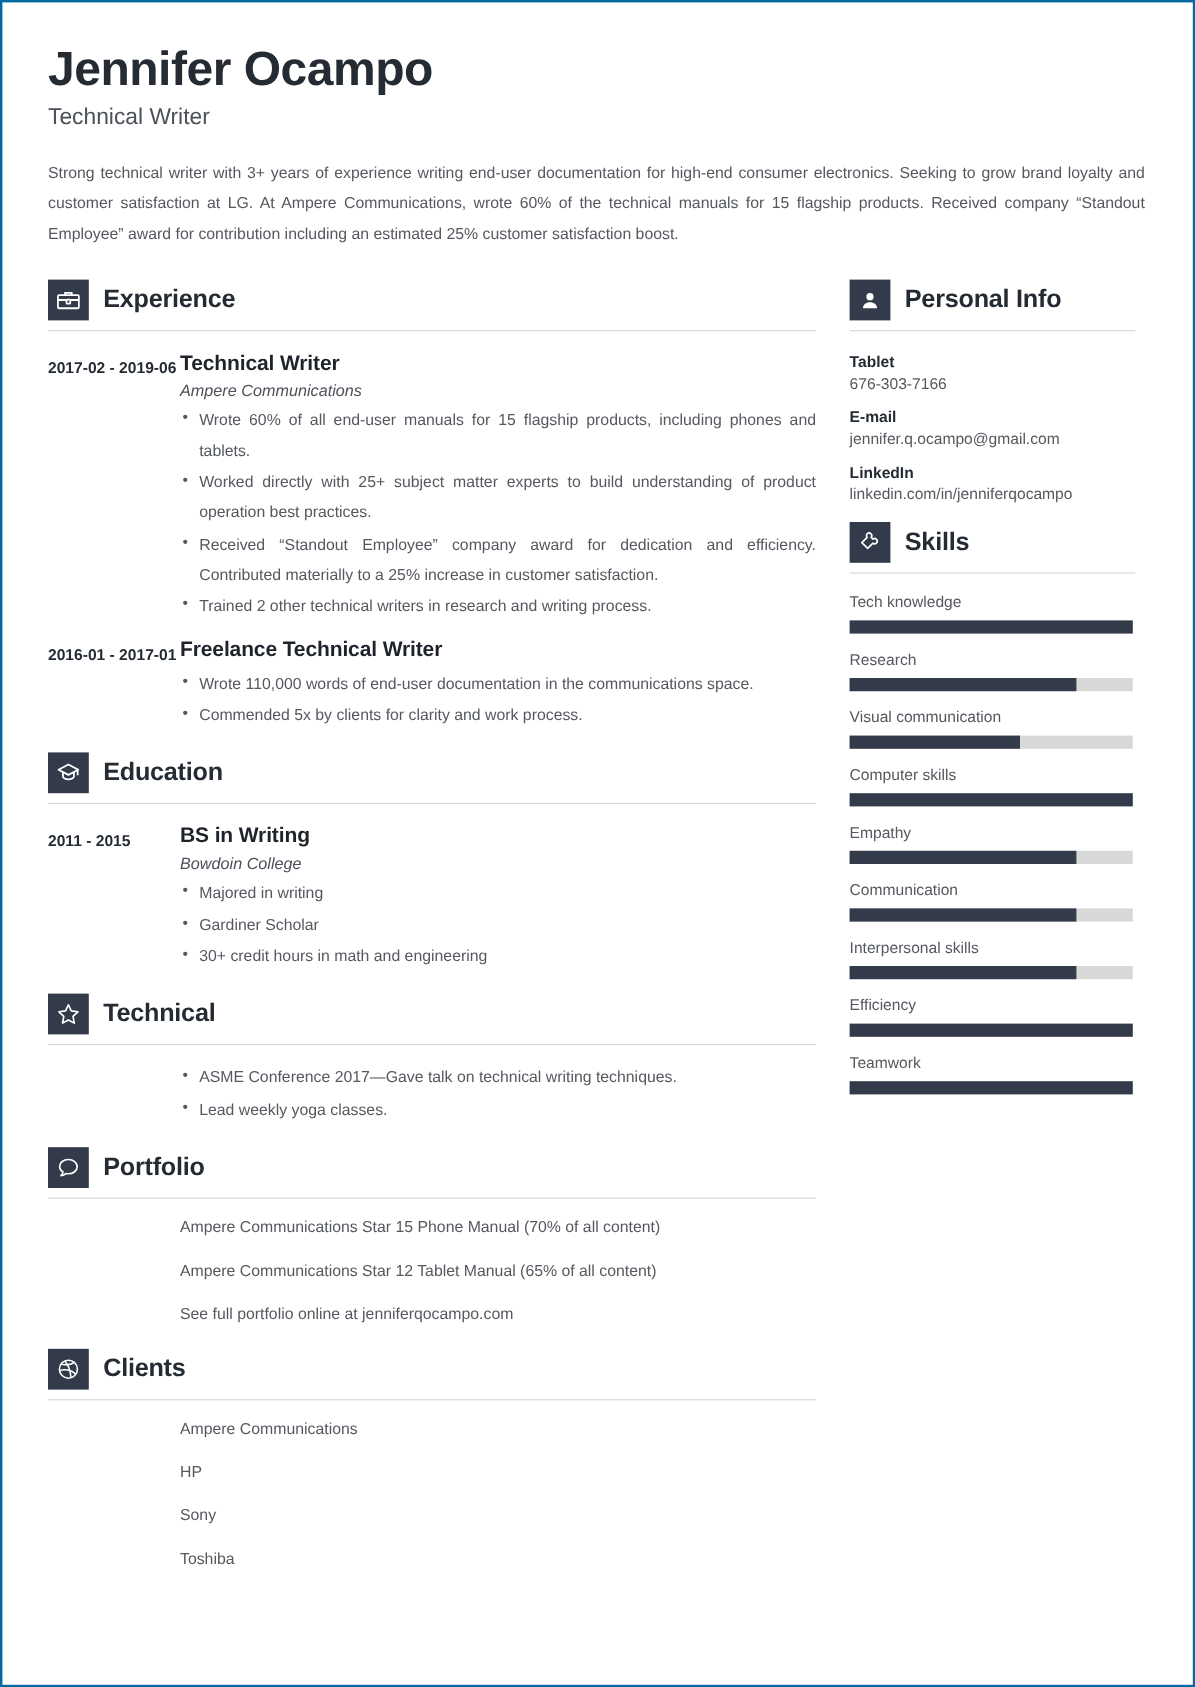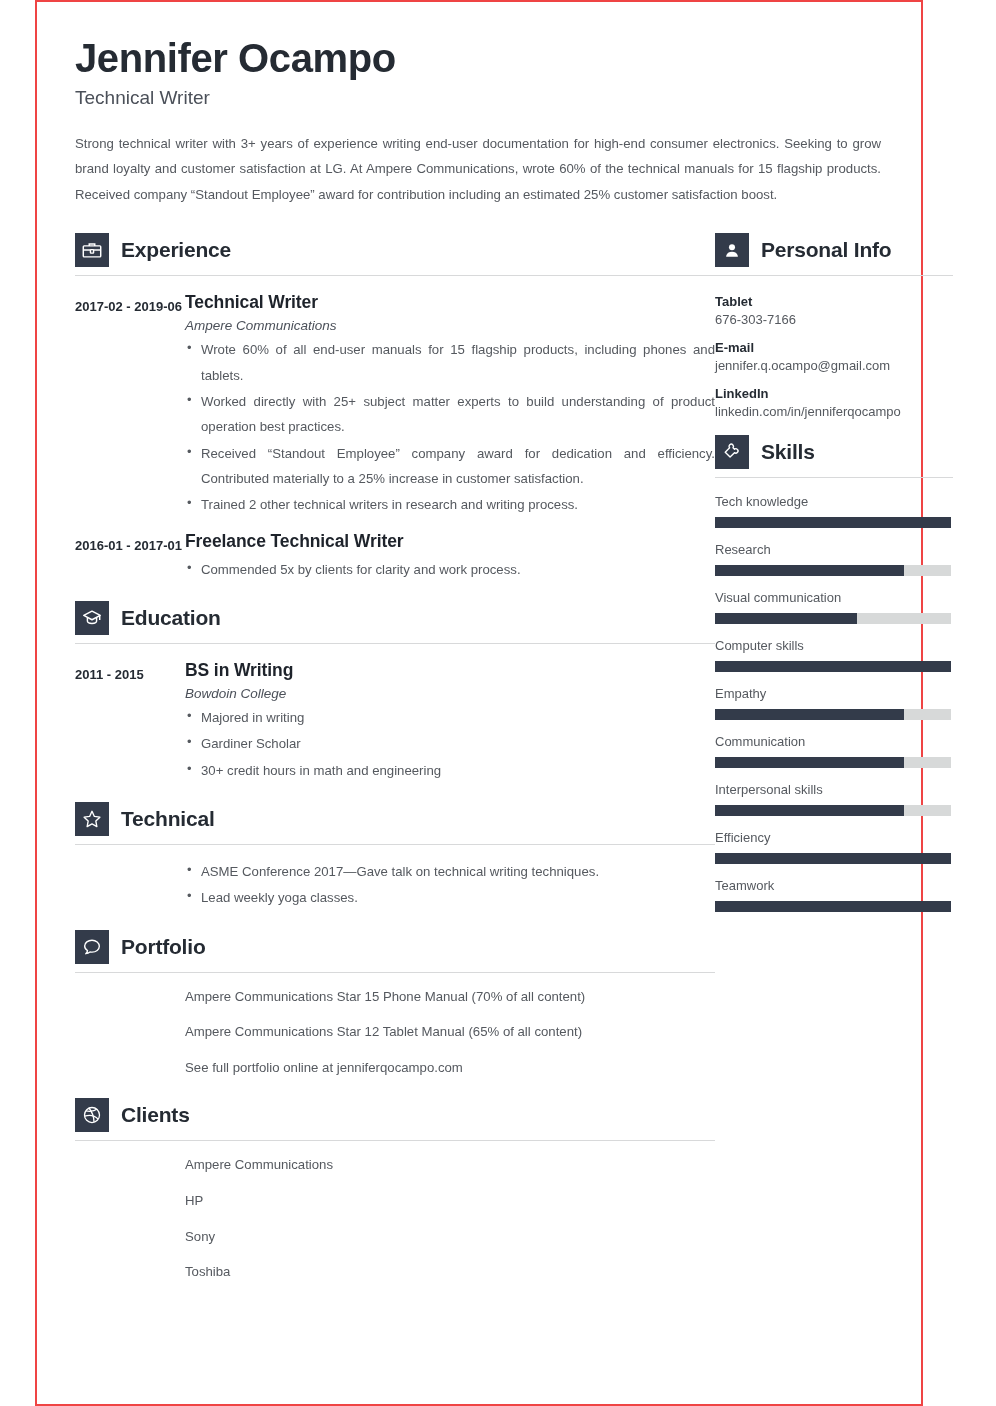--- a/index.html
+++ b/index.html
@@ -6,26 +6,25 @@
   html, body { margin: 0; padding: 0; }
   body {
     width: 996px;
     height: 1406px;
     background: #ffffff;
     font-family: "Liberation Sans", sans-serif;
     color: #3b4049;
   }
   .page {
     position: relative;
-    width: 888px;
+    width: 996px;
     height: 1406px;
     background: #ffffff;
-    border: 2px solid #ef4444;
+    border: 2px solid #0369a1;
     padding: 34px 40px 0 38px;
-    margin-left: 35px;
   }
 
   
   .name {
     font-size: 40px;
     font-weight: bold;
     color: #252b33;
     letter-spacing: -0.4px;
     line-height: 1.12;
     margin: 0 0 6px 0;
@@ -42,20 +41,21 @@
     color: #55595f;
     text-align: justify;
     margin: 0 0 18px 0;
     max-width: 918px;
   }
 
   
   .body-cols {
     display: flex;
     align-items: flex-start;
+    gap: 28px;
   }
   .col-main { width: 640px; flex: 0 0 640px; }
   .col-side { width: 238px; flex: 0 0 238px; }
 
   
   .section-head {
     display: flex;
     align-items: center;
     gap: 12px;
     padding-top: 8px;
@@ -214,20 +214,21 @@
             <li>Trained 2 other technical writers in research and writing process.</li>
           </ul>
         </div>
       </div>
 
       <div class="entry">
         <div class="entry-dates">2016-01 - 2017-01</div>
         <div class="entry-body">
           <div class="entry-role">Freelance Technical Writer</div>
           <ul class="bullets">
+            <li>Wrote 110,000 words of end-user documentation in the communications space.</li>
             <li>Commended 5x by clients for clarity and work process.</li>
           </ul>
         </div>
       </div>
 
       <div class="section-head" style="padding-top:18px;">
         <span class="sec-icon">
           <svg width="22" height="22" viewBox="0 0 24 24" fill="none" stroke="#ffffff" stroke-width="1.6" stroke-linejoin="round">
             <path d="M12 4.5 3 9.2l9 4.7 9-4.7z"></path>
             <path d="M7 11.3v4.1c0 1.4 2.3 2.6 5 2.6s5-1.2 5-2.6v-4.1"></path>

